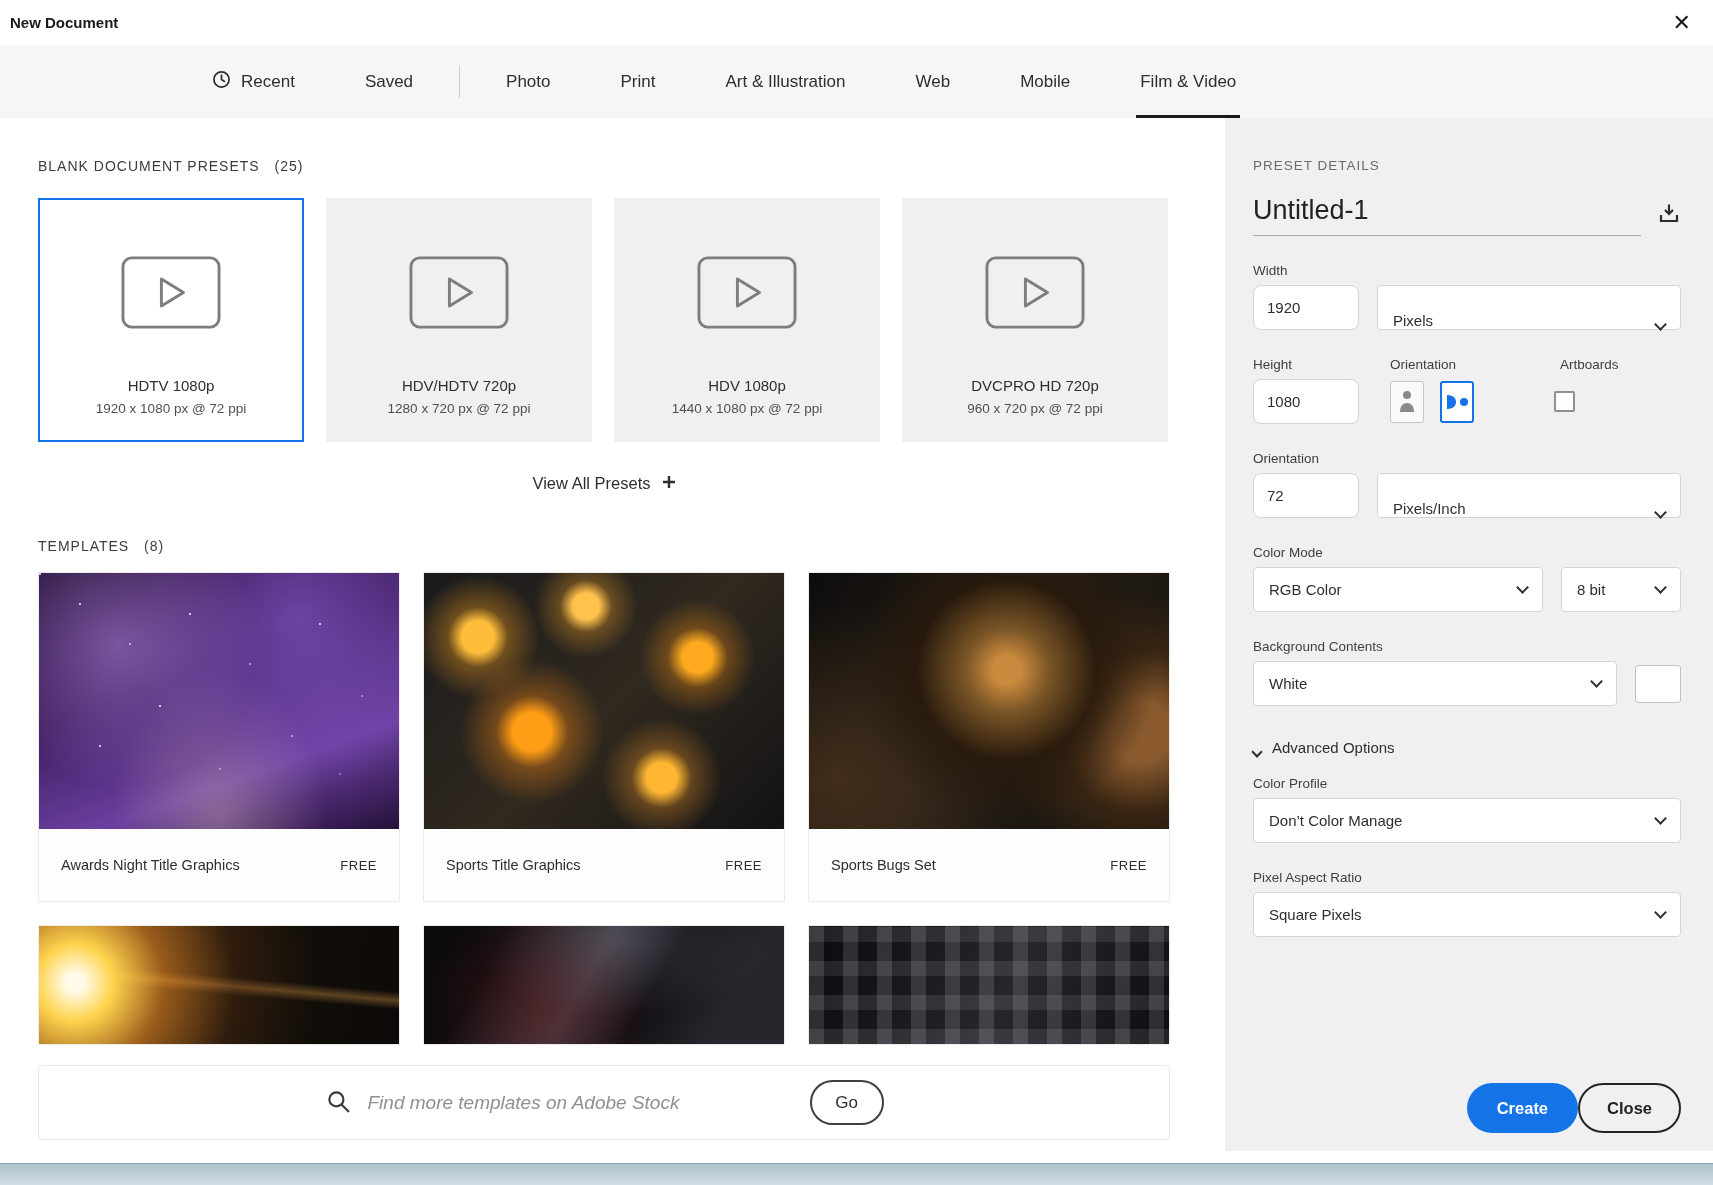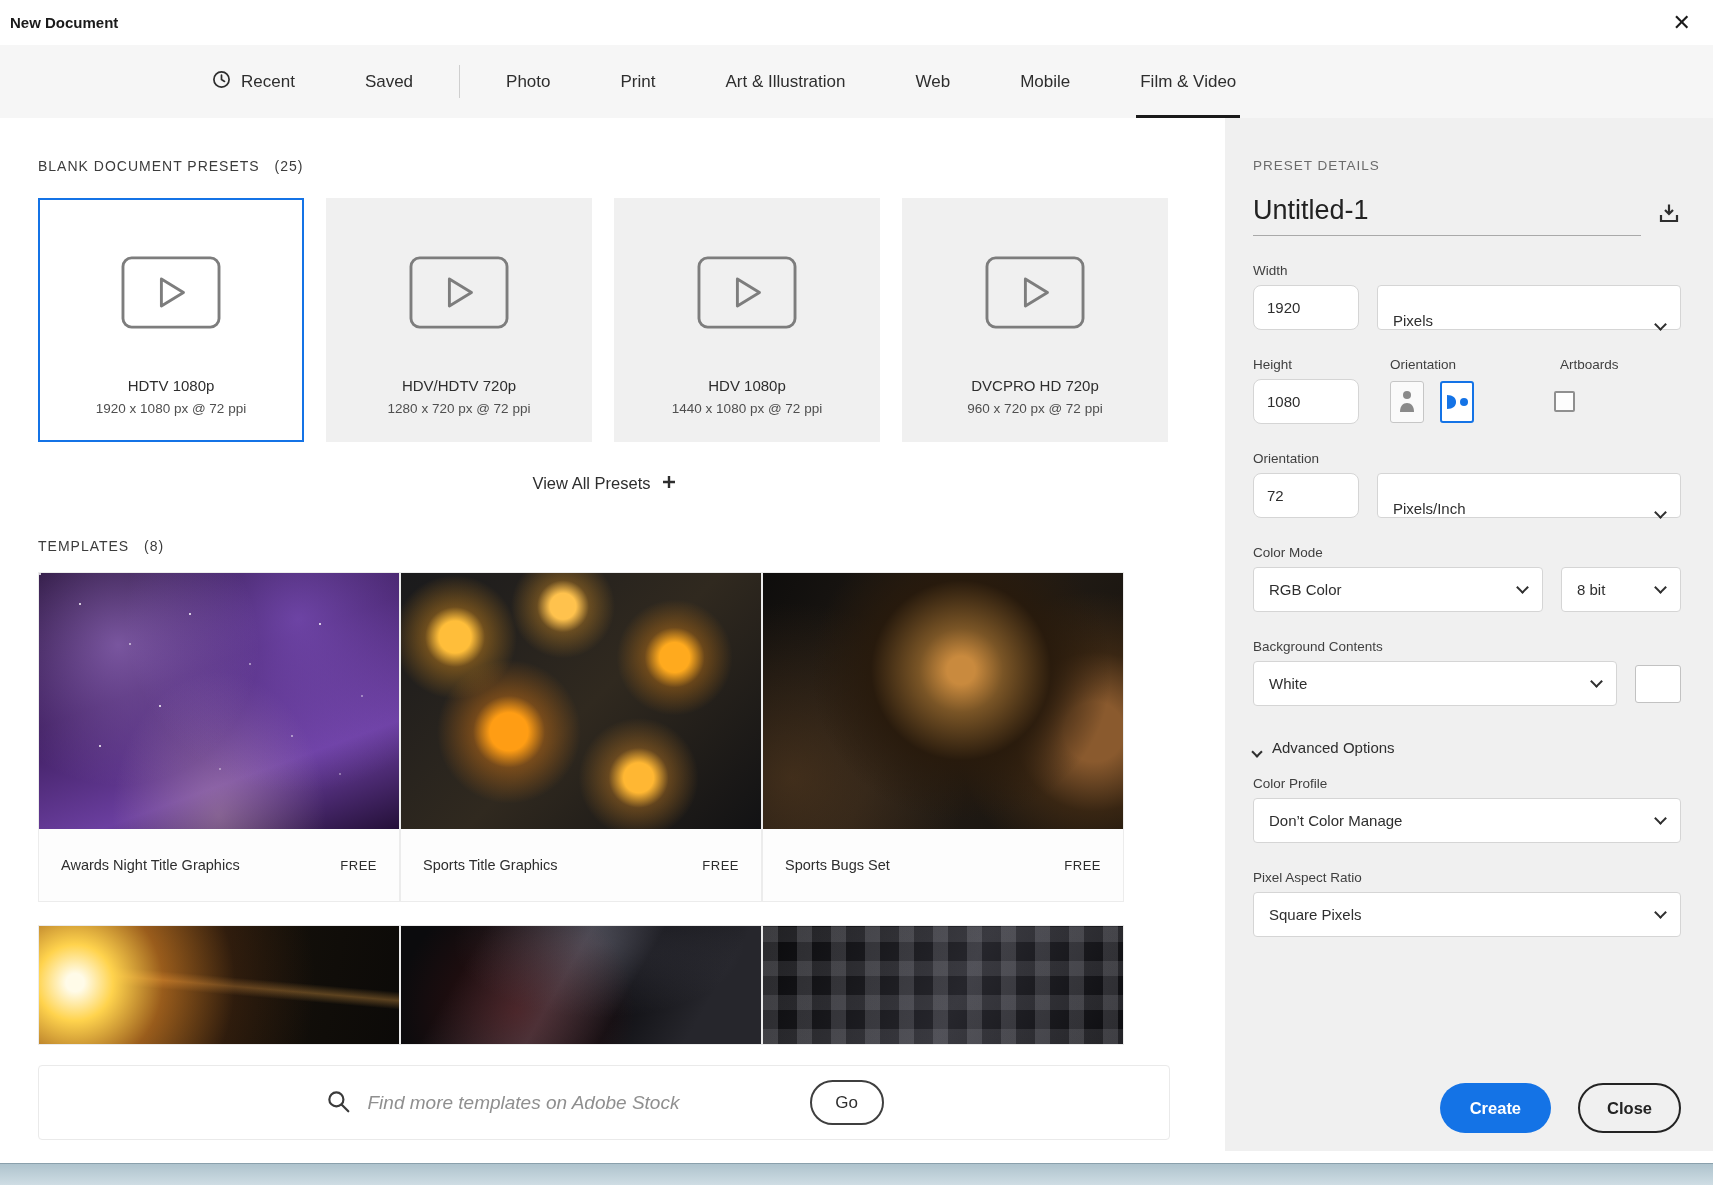--- a/index.html
+++ b/index.html
@@ -28,21 +28,21 @@
 
   .preset-row { display:flex; gap:22px; margin-top:24px; }
   .preset-card { width:266px; height:244px; background:#f0f0f0; display:flex; flex-direction:column; align-items:center; padding-top:58px; cursor:pointer; }
   .preset-card.selected { background:#fff; border:2px solid #1473e6; padding-top:56px; }
   .p-name { margin-top:44px; font-size:15px; color:#2e2e2e; }
   .p-spec { margin-top:7px; font-size:13.5px; color:#4f4f4f; }
 
   .view-all-wrap { text-align:center; margin-top:32px;text-decoration:underline; }
   .view-all { display:inline-flex; align-items:center; gap:11px; font-size:16.5px; color:#2e2e2e; cursor:pointer; }
 
-  .template-row { display:flex; margin-top:18px; }
+  .template-row { display:flex; gap:23px; margin-top:18px; }
   .template-row.cropped { margin-top:23px; }
   .template-card { width:362px; border:1px solid #ececec; background:#fff; cursor:pointer; }
   .tpl-img { position:relative; width:100%; height:256px; overflow:hidden; }
   .tpl-img.short { height:120px; width:362px; border:1px solid #ececec; }
   .tpl-label { height:72px; display:flex; align-items:center; justify-content:space-between; padding:0 22px; background:#fdfdfd; }
   .tpl-name { font-size:14.5px; color:#2e2e2e; }
   .tpl-badge { font-size:13px; letter-spacing:.5px; color:#2e2e2e; }
 
   
   .tpl-awards { background:
@@ -117,21 +117,21 @@
       border:1px solid #c6c6c6; border-radius:3px; background:#fafafa; cursor:pointer; }
   .ori-btn.sel { border:2px solid #1473e6; background:#fff; }
   .cbx { width:21px; height:21px; border:2px solid #8f8f8f; border-radius:2px; background:#fdfdfd; margin-left:80px; cursor:pointer; }
 
   .bit { width:120px;gap:36px; }
   .swatch { width:46px; height:38px; background:#fff; border:1px solid #c2c2c2; border-radius:3px; margin-left:18px; cursor:pointer; }
 
   .adv { display:flex; align-items:flex-end; gap:11px; margin-top:33px; font-size:15px; color:#2e2e2e; cursor:pointer; }
   .adv .chev { width:8px; height:8px; margin-top:-3px; }
 
-  .btn-row { margin-top:auto; display:flex; justify-content:flex-end; align-items:center; gap:27px; padding-bottom:8px; }
+  .btn-row { margin-top:auto; display:flex; justify-content:flex-end; align-items:center; padding-bottom:8px; }
   .btn { height:50px; border-radius:25px; font-size:16.5px; cursor:pointer; font-family:inherit; }
   .create { background:#1473e6; color:#fff; border:none; padding:0 30px; font-weight:bold; }
   .closeb { background:transparent; color:#232323; border:2px solid #232323; padding:12px 27px; font-weight:bold; }
 
   
   .bottom-strip { position:absolute; left:0; right:0; bottom:0; height:22px;
       border-top:1px solid #8aa0ac; background:linear-gradient(180deg,#aec3cd,#cfdde4); }
 </style>
 </head>
 <body>

